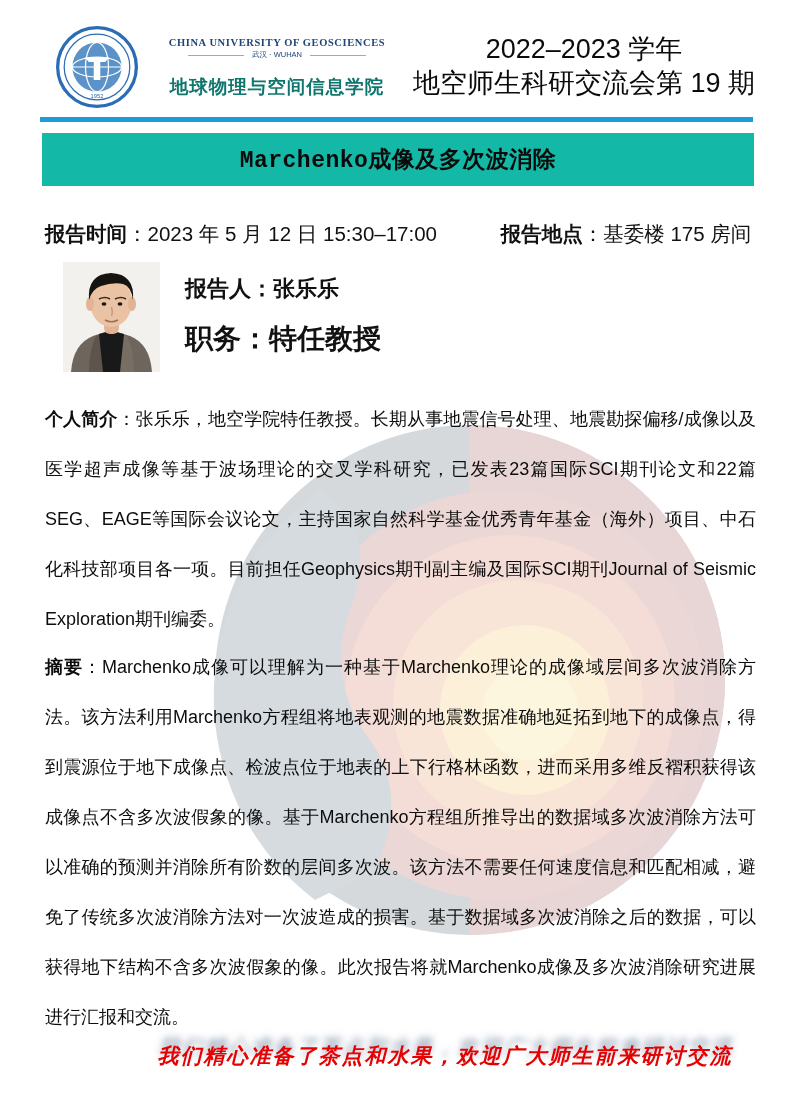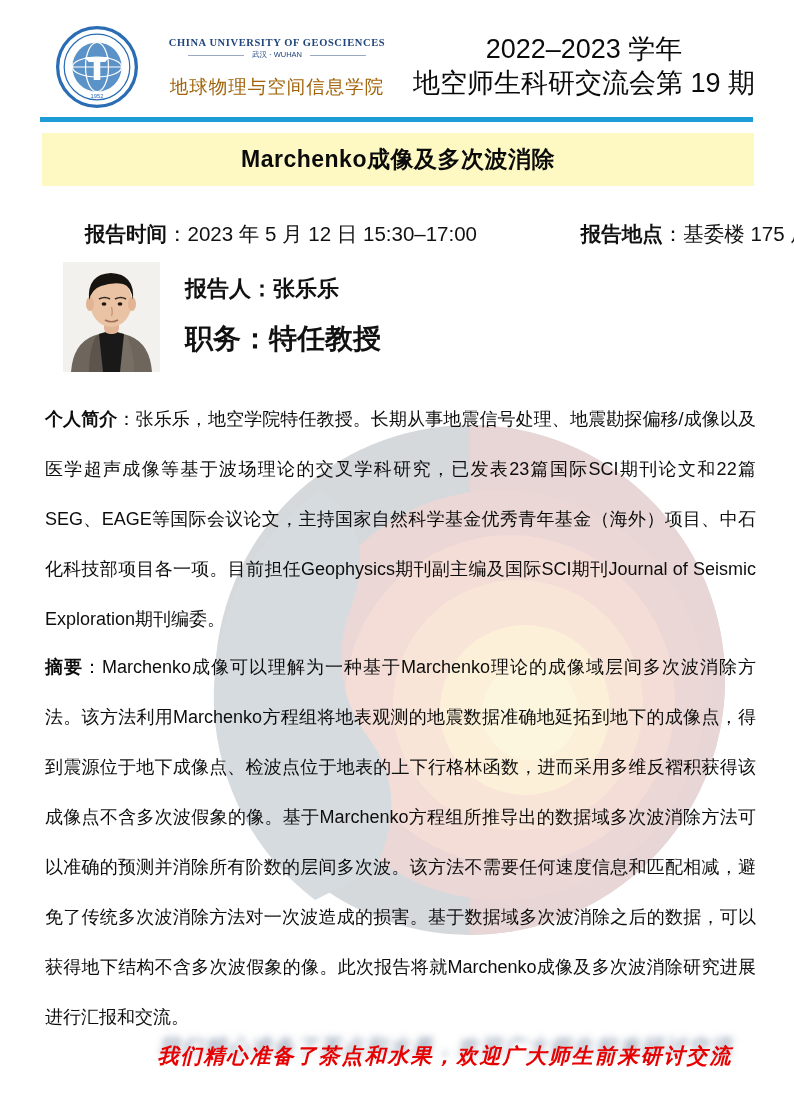--- a/index.html
+++ b/index.html
@@ -28,35 +28,35 @@
     font-weight:bold;font-style:italic;
     font-size:31px;line-height:33px;color:#1c63ae;letter-spacing:2px;
   }
   .uni-en{
     font-family:"Liberation Serif","DejaVu Serif",serif;
     font-size:10.5px;font-weight:bold;color:#20457c;letter-spacing:0.6px;margin-top:2px;
   }
   .uni-city{display:flex;align-items:center;justify-content:center;gap:8px;
     font-size:7.5px;color:#20457c;margin-top:2px;}
   .uni-city .rule{display:inline-block;width:56px;height:1px;background:#9aa9c0;}
-  .uni-school{font-size:18.5px;font-weight:normal;color:#a16207;margin-top:14px;letter-spacing:1px;}
+  .uni-school{font-size:18.5px;font-weight:bold;color:#0f766e;margin-top:14px;letter-spacing:1px;}
   .session{
     position:absolute;right:20px;top:32px;width:380px;text-align:center;
     font-size:27px;line-height:34px;color:#0b0b0b;
   }
   .accent-line{position:absolute;left:40px;top:117px;width:713px;height:5px;background:#1e9cd7;}
   
   .title-bar{
     position:absolute;left:42px;top:133px;width:712px;height:53px;
-    background:#fef9c3;display:flex;align-items:center;justify-content:center;
+    background:#14b8a6;display:flex;align-items:center;justify-content:center;font-family:Liberation Mono, monospace;
   }
   .title-bar h1{margin:0;font-size:23px;font-weight:bold;color:#0b0b0b;letter-spacing:0.5px;}
   
   .info-row{position:absolute;left:45px;top:220px;width:712px;font-size:20.5px;white-space:nowrap;}
-  .info-row b{font-weight:bold;margin-left:40px;}
+  .info-row b{font-weight:bold;}
   .place-group{margin-left:58px;}
   
   .speaker{position:absolute;left:63px;top:262px;width:600px;height:112px;}
   .portrait{position:absolute;left:0;top:0;width:97px;height:110px;display:block;}
   .speaker-name{position:absolute;left:122px;top:12px;font-size:22px;font-weight:bold;}
   .speaker-duty{position:absolute;left:122px;top:58px;font-size:28px;font-weight:bold;}
   
   .para{
     position:absolute;left:45px;width:711px;
     font-size:18px;line-height:50px;text-align:justify;color:#0d0d0d;

